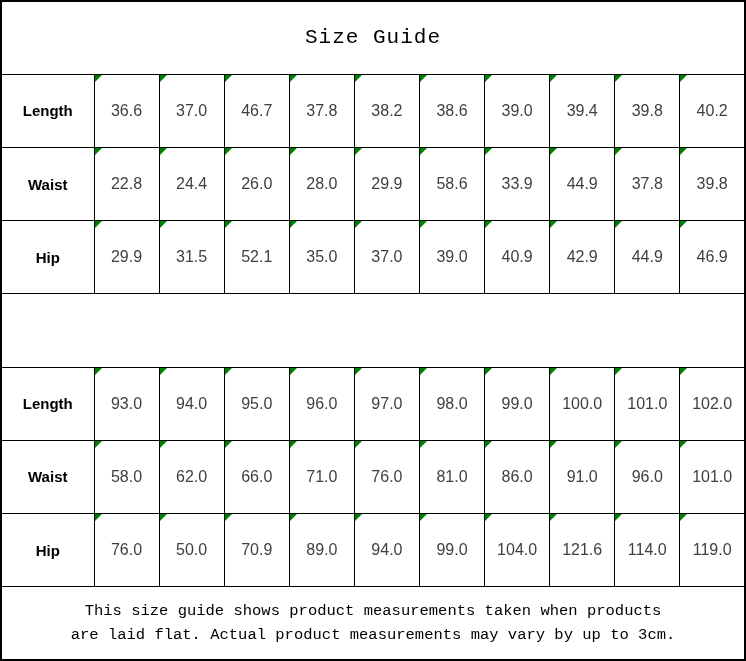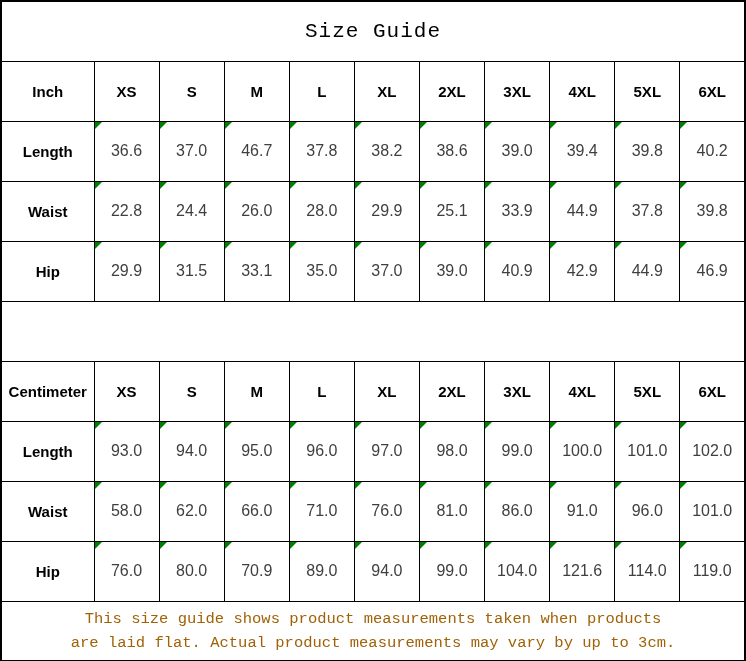--- a/index.html
+++ b/index.html
@@ -42,21 +42,21 @@
     top:0;left:0;
     width:0;height:0;
     border-top:7px solid var(--marker,#008000);
     border-right:7px solid transparent;
   }
   .spacer-row td{background:#fff;}
   .footer-row td{
     font-family:"Liberation Mono","DejaVu Sans Mono",monospace;
     font-size:15.5px;
     line-height:1.55;
-    color:#a16207;
+    color:#000000;
   }
 </style>
 </head>
 <body>
 
 <div class="sheet">
   <table>
     <colgroup>
       <col class="label-col">
       <col>
@@ -70,91 +70,65 @@
         <col>
         <col>
     </colgroup>
     <tbody>
       <tr class="title-row">
         <td colspan="11">Size Guide</td>
       </tr>
     </tbody>
     <tbody id="inch-body">
         <tr>
-          <td class="label-cell">Inch</td>
-          <td class="size-cell">XS</td>
-          <td class="size-cell">S</td>
-          <td class="size-cell">M</td>
-          <td class="size-cell">L</td>
-          <td class="size-cell">XL</td>
-          <td class="size-cell">2XL</td>
-          <td class="size-cell">3XL</td>
-          <td class="size-cell">4XL</td>
-          <td class="size-cell">5XL</td>
-          <td class="size-cell">6XL</td>
-        </tr>
-        <tr>
           <td class="label-cell">Length</td>
           <td class="value-cell"><span class="tri"></span><span>36.6</span></td>
           <td class="value-cell"><span class="tri"></span><span>37.0</span></td>
           <td class="value-cell"><span class="tri"></span><span>46.7</span></td>
           <td class="value-cell"><span class="tri"></span><span>37.8</span></td>
           <td class="value-cell"><span class="tri"></span><span>38.2</span></td>
           <td class="value-cell"><span class="tri"></span><span>38.6</span></td>
           <td class="value-cell"><span class="tri"></span><span>39.0</span></td>
           <td class="value-cell"><span class="tri"></span><span>39.4</span></td>
           <td class="value-cell"><span class="tri"></span><span>39.8</span></td>
           <td class="value-cell"><span class="tri"></span><span>40.2</span></td>
         </tr>
         <tr>
           <td class="label-cell">Waist</td>
           <td class="value-cell"><span class="tri"></span><span>22.8</span></td>
           <td class="value-cell"><span class="tri"></span><span>24.4</span></td>
           <td class="value-cell"><span class="tri"></span><span>26.0</span></td>
           <td class="value-cell"><span class="tri"></span><span>28.0</span></td>
           <td class="value-cell"><span class="tri"></span><span>29.9</span></td>
-          <td class="value-cell"><span class="tri"></span><span>25.1</span></td>
+          <td class="value-cell"><span class="tri"></span><span>58.6</span></td>
           <td class="value-cell"><span class="tri"></span><span>33.9</span></td>
           <td class="value-cell"><span class="tri"></span><span>44.9</span></td>
           <td class="value-cell"><span class="tri"></span><span>37.8</span></td>
           <td class="value-cell"><span class="tri"></span><span>39.8</span></td>
         </tr>
         <tr>
           <td class="label-cell">Hip</td>
           <td class="value-cell"><span class="tri"></span><span>29.9</span></td>
           <td class="value-cell"><span class="tri"></span><span>31.5</span></td>
-          <td class="value-cell"><span class="tri"></span><span>33.1</span></td>
+          <td class="value-cell"><span class="tri"></span><span>52.1</span></td>
           <td class="value-cell"><span class="tri"></span><span>35.0</span></td>
           <td class="value-cell"><span class="tri"></span><span>37.0</span></td>
           <td class="value-cell"><span class="tri"></span><span>39.0</span></td>
           <td class="value-cell"><span class="tri"></span><span>40.9</span></td>
           <td class="value-cell"><span class="tri"></span><span>42.9</span></td>
           <td class="value-cell"><span class="tri"></span><span>44.9</span></td>
           <td class="value-cell"><span class="tri"></span><span>46.9</span></td>
         </tr>
       </tbody>
     <tbody>
       <tr class="spacer-row">
         <td colspan="11"></td>
       </tr>
     </tbody>
     <tbody id="cm-body">
-        <tr>
-          <td class="label-cell">Centimeter</td>
-          <td class="size-cell">XS</td>
-          <td class="size-cell">S</td>
-          <td class="size-cell">M</td>
-          <td class="size-cell">L</td>
-          <td class="size-cell">XL</td>
-          <td class="size-cell">2XL</td>
-          <td class="size-cell">3XL</td>
-          <td class="size-cell">4XL</td>
-          <td class="size-cell">5XL</td>
-          <td class="size-cell">6XL</td>
-        </tr>
         <tr>
           <td class="label-cell">Length</td>
           <td class="value-cell"><span class="tri"></span><span>93.0</span></td>
           <td class="value-cell"><span class="tri"></span><span>94.0</span></td>
           <td class="value-cell"><span class="tri"></span><span>95.0</span></td>
           <td class="value-cell"><span class="tri"></span><span>96.0</span></td>
           <td class="value-cell"><span class="tri"></span><span>97.0</span></td>
           <td class="value-cell"><span class="tri"></span><span>98.0</span></td>
           <td class="value-cell"><span class="tri"></span><span>99.0</span></td>
           <td class="value-cell"><span class="tri"></span><span>100.0</span></td>
@@ -170,21 +144,21 @@
           <td class="value-cell"><span class="tri"></span><span>76.0</span></td>
           <td class="value-cell"><span class="tri"></span><span>81.0</span></td>
           <td class="value-cell"><span class="tri"></span><span>86.0</span></td>
           <td class="value-cell"><span class="tri"></span><span>91.0</span></td>
           <td class="value-cell"><span class="tri"></span><span>96.0</span></td>
           <td class="value-cell"><span class="tri"></span><span>101.0</span></td>
         </tr>
         <tr>
           <td class="label-cell">Hip</td>
           <td class="value-cell"><span class="tri"></span><span>76.0</span></td>
-          <td class="value-cell"><span class="tri"></span><span>80.0</span></td>
+          <td class="value-cell"><span class="tri"></span><span>50.0</span></td>
           <td class="value-cell"><span class="tri"></span><span>70.9</span></td>
           <td class="value-cell"><span class="tri"></span><span>89.0</span></td>
           <td class="value-cell"><span class="tri"></span><span>94.0</span></td>
           <td class="value-cell"><span class="tri"></span><span>99.0</span></td>
           <td class="value-cell"><span class="tri"></span><span>104.0</span></td>
           <td class="value-cell"><span class="tri"></span><span>121.6</span></td>
           <td class="value-cell"><span class="tri"></span><span>114.0</span></td>
           <td class="value-cell"><span class="tri"></span><span>119.0</span></td>
         </tr>
       </tbody>

